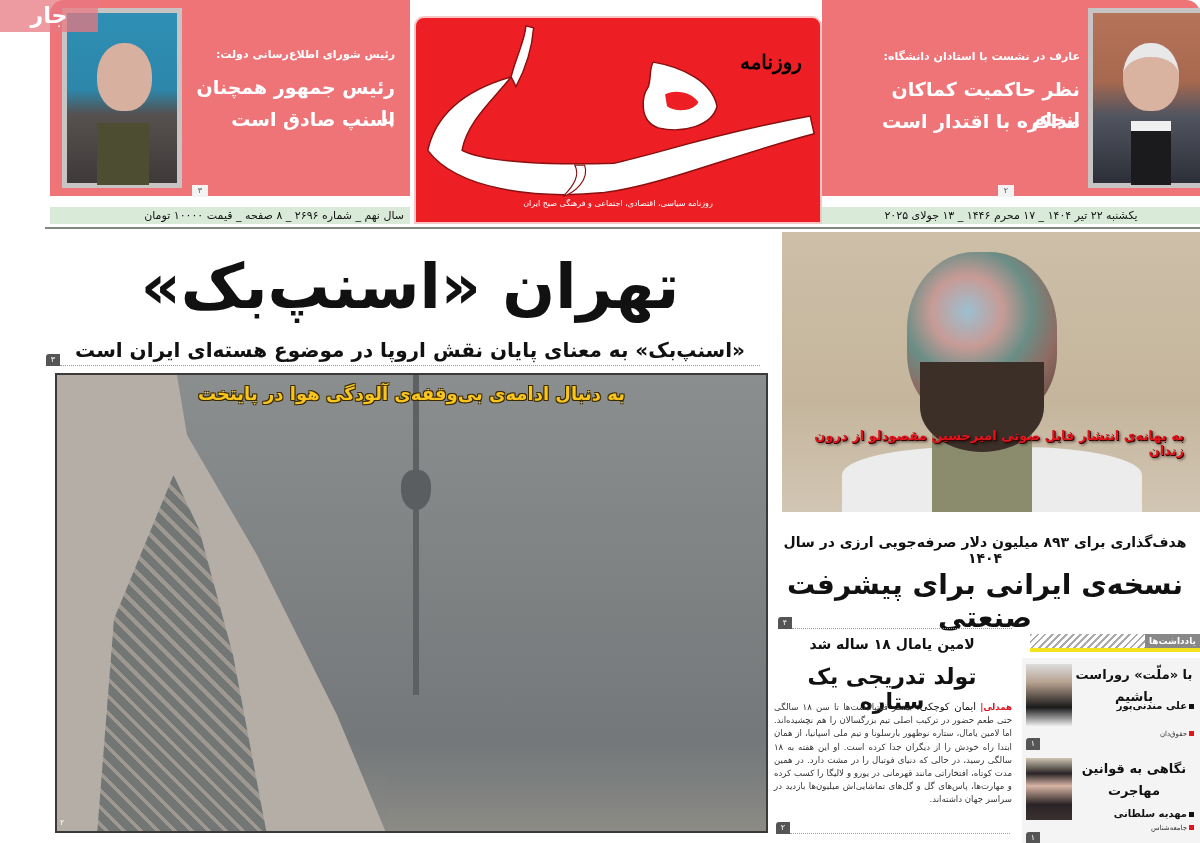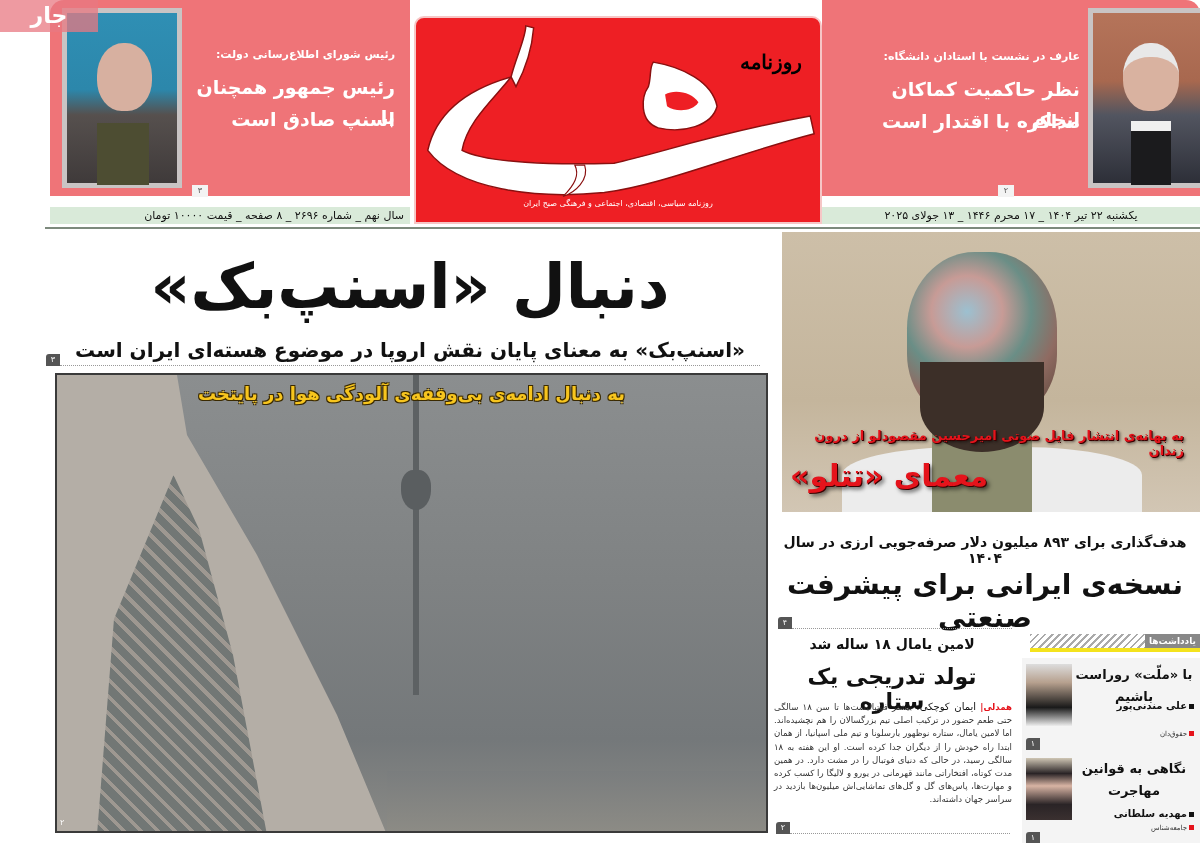--- a/index.html
+++ b/index.html
@@ -120,42 +120,41 @@
     <div class="shirt"></div>
   </div>
 <div class="abs kicker" style="left:840px;top:50px;width:240px;">عارف در نشست با استادان دانشگاه:</div>
 <div class="abs panel-head" style="left:840px;top:74px;width:240px;">نظر حاکمیت کماکان انجام</div>
 <div class="abs panel-head" style="left:840px;top:106px;width:240px;">مذاکره با اقتدار است</div>
 <div class="abs pg-box" style="left:998px;top:185px;">۲</div>
 <div class="abs info-bar right">یکشنبه ۲۲ تیر ۱۴۰۴ _ ۱۷ محرم ۱۴۴۶ _ ۱۳ جولای ۲۰۲۵</div>
 
 <div class="abs divider"></div>
 
-<div class="abs headline">دنبال «اسنپ‌بک»</div>
+<div class="abs headline">تهران «اسنپ‌بک»</div>
 <div class="abs subhead">«اسنپ‌بک» به معنای پایان نقش اروپا در موضوع هسته‌ای ایران است</div>
 <div class="abs pg-mark" style="left:46px;top:354px;">۳</div>
 <div class="abs dotted" style="left:60px;top:365px;width:700px;"></div>
 
 <div class="abs smog-photo">
   <div class="milad"></div>
   <div class="milad-head"></div>
   <div class="skyline"></div>
   <div class="tower-arch"></div>
   <div class="arch-inner"></div>
   <div class="yellow-kicker">به دنبال ادامه‌ی بی‌وقفه‌ی آلودگی هوا در پایتخت</div>
   <div class="photo-pg">۲</div>
 </div>
 
 <div class="abs tattoo-photo">
   <div class="tat-shirt"></div>
   <div class="tat-neck"></div>
   <div class="tat-head"></div>
   <div class="tat-beard"></div>
   <div class="red-kicker">به بهانه‌ی انتشار فایل صوتی امیرحسین مقصودلو از درون زندان</div>
-  <div class="red-head">معمای «تتلو»</div>
 </div>
 
 <div class="abs econ-kicker">هدف‌گذاری برای ۸۹۳ میلیون دلار صرفه‌جویی ارزی در سال ۱۴۰۴</div>
 <div class="abs econ-head">نسخه‌ی ایرانی برای پیشرفت صنعتی</div>
 <div class="abs pg-mark" style="left:778px;top:617px;">۴</div>
 <div class="abs dotted" style="left:792px;top:628px;width:220px;"></div>
 
 <div class="abs yamal-kicker">لامین یامال ۱۸ ساله شد</div>
 <div class="abs yamal-head">تولد تدریجی یک ستاره</div>
 <div class="abs yamal-body">

